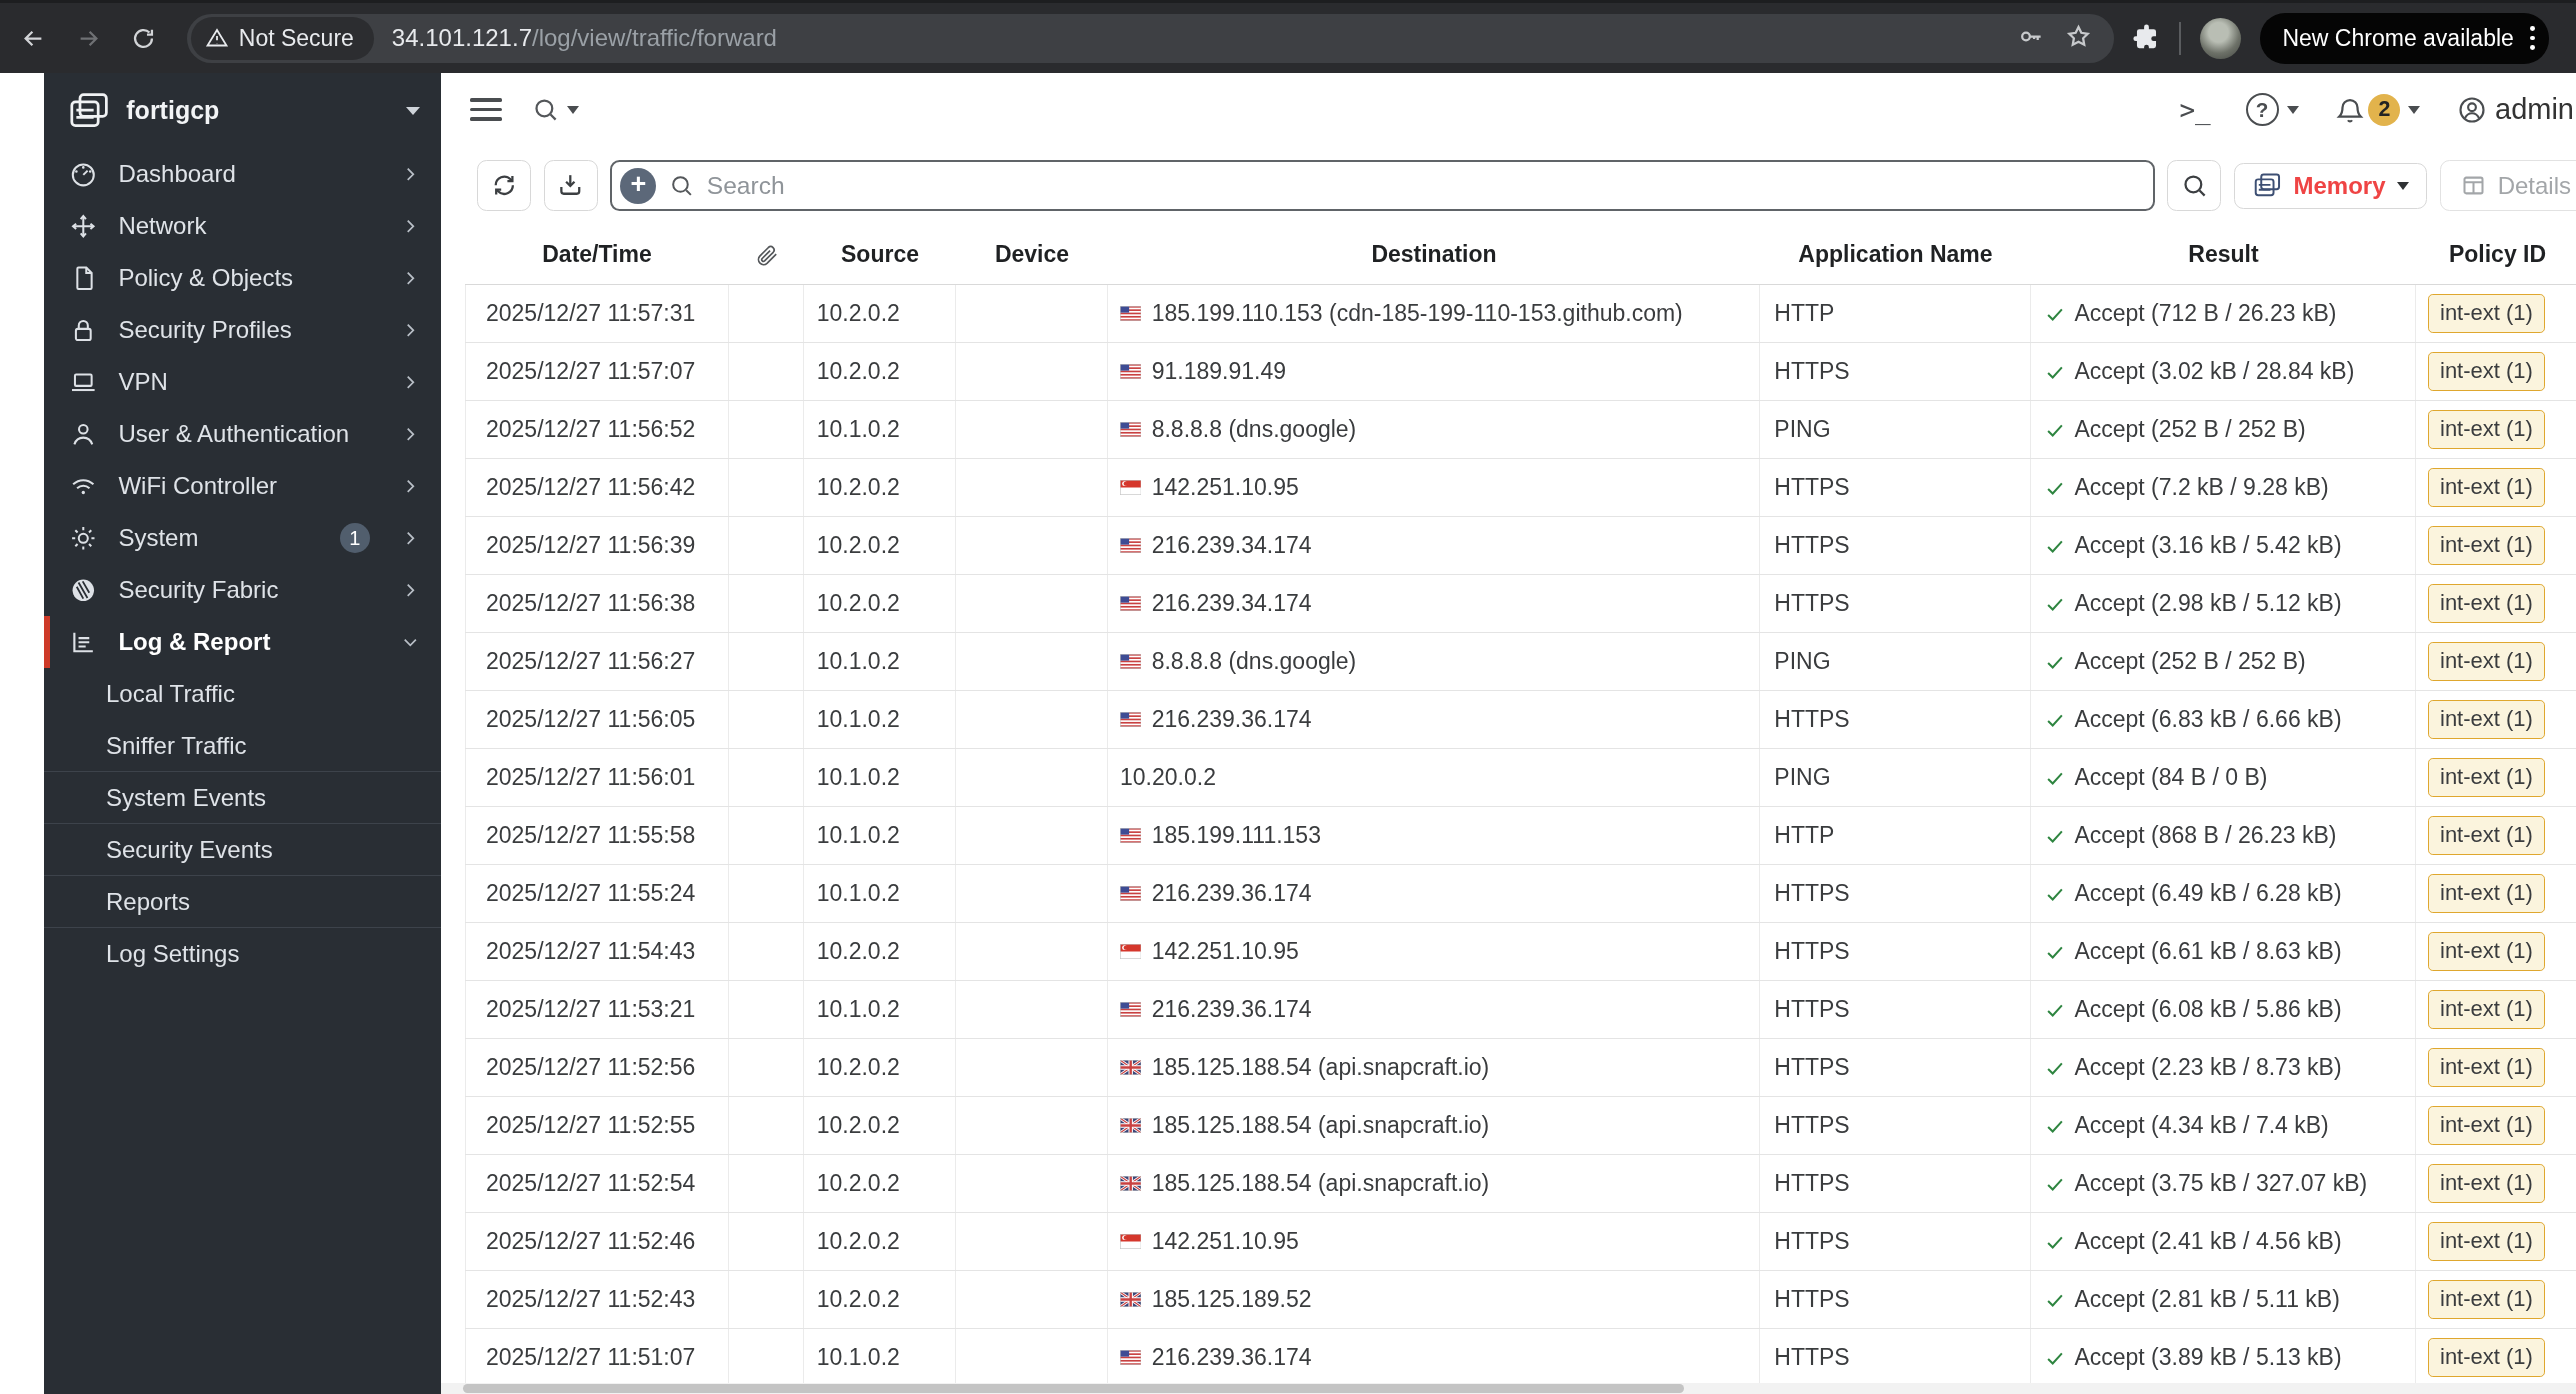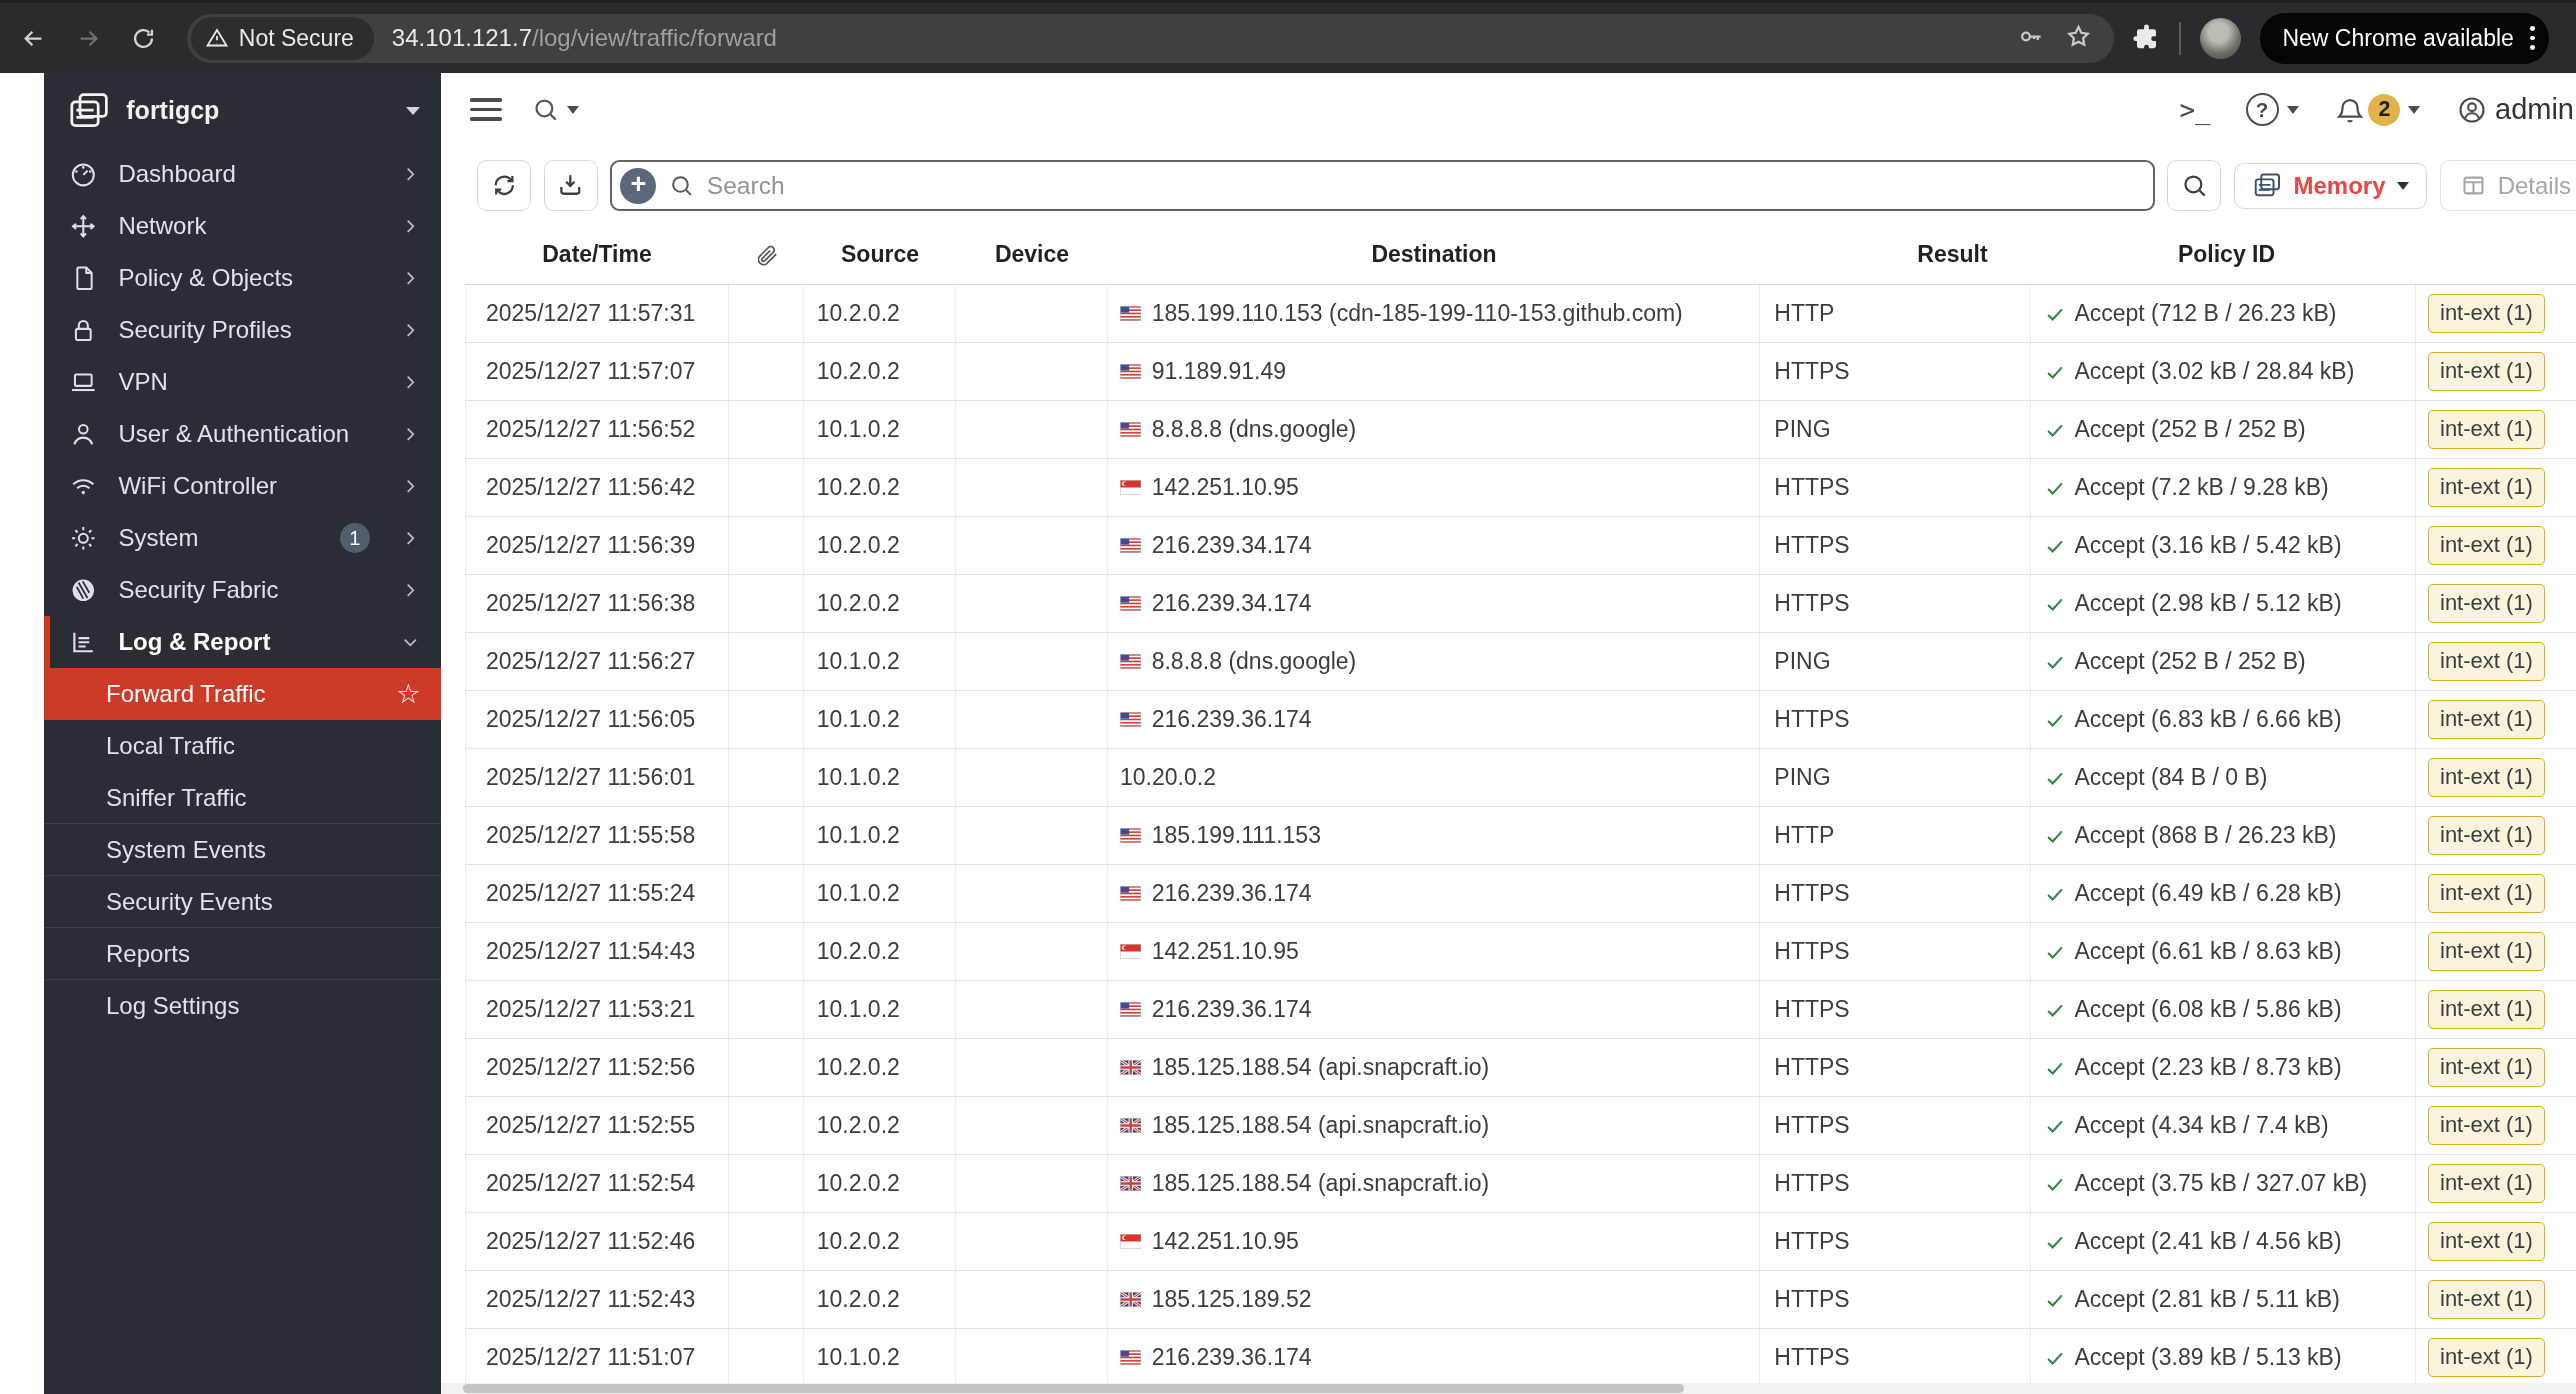--- a/index.html
+++ b/index.html
@@ -348,24 +348,20 @@
             </svg>
           </span>
           <span>Log &amp; Report</span>
           <span class="chev">
             <svg viewBox="0 0 24 24" fill="none" stroke="currentColor" stroke-width="2">
               <path d="M5.5 9l6.5 6.5L18.5 9"></path>
             </svg>
           </span>
         </div>
         <div class="submenu">
-          <div class="sub-item active">
-            <span>Forward Traffic</span>
-            <span class="star">☆</span>
-          </div>
           <div class="sub-item">
             <span>Local Traffic</span>
           </div>
           <div class="sub-item div-after">
             <span>Sniffer Traffic</span>
           </div>
           <div class="sub-item div-after">
             <span>System Events</span>
           </div>
           <div class="sub-item div-after">
@@ -485,20 +481,23 @@
           </div>
           <div class="gh-cell c-source" style="border-right: none; border-left: none; padding-left: 0px;">
             <span>Source</span>
           </div>
           <div class="gh-cell c-device" style="border-right: none; border-left: none; padding-left: 0px;">
             <span>Device</span>
           </div>
           <div class="gh-cell c-dest" style="border-right: none; border-left: none; padding-left: 0px;">
             <span>Destination</span>
           </div>
+          <div class="gh-cell c-app" style="border-right: none; border-left: none; padding-left: 0px;">
+            <span>Application Name</span>
+          </div>
           <div class="gh-cell c-result" style="border-right: none; border-left: none; padding-left: 0px;">
             <span>Result</span>
           </div>
           <div class="gh-cell c-policy" style="border-right: none; border-left: none; padding-left: 0px;">
             <span>Policy ID</span>
           </div>
         </div>
       <div class="rows" id="grid-rows">
           <div class="row">
             <div class="cell c-datetime">

